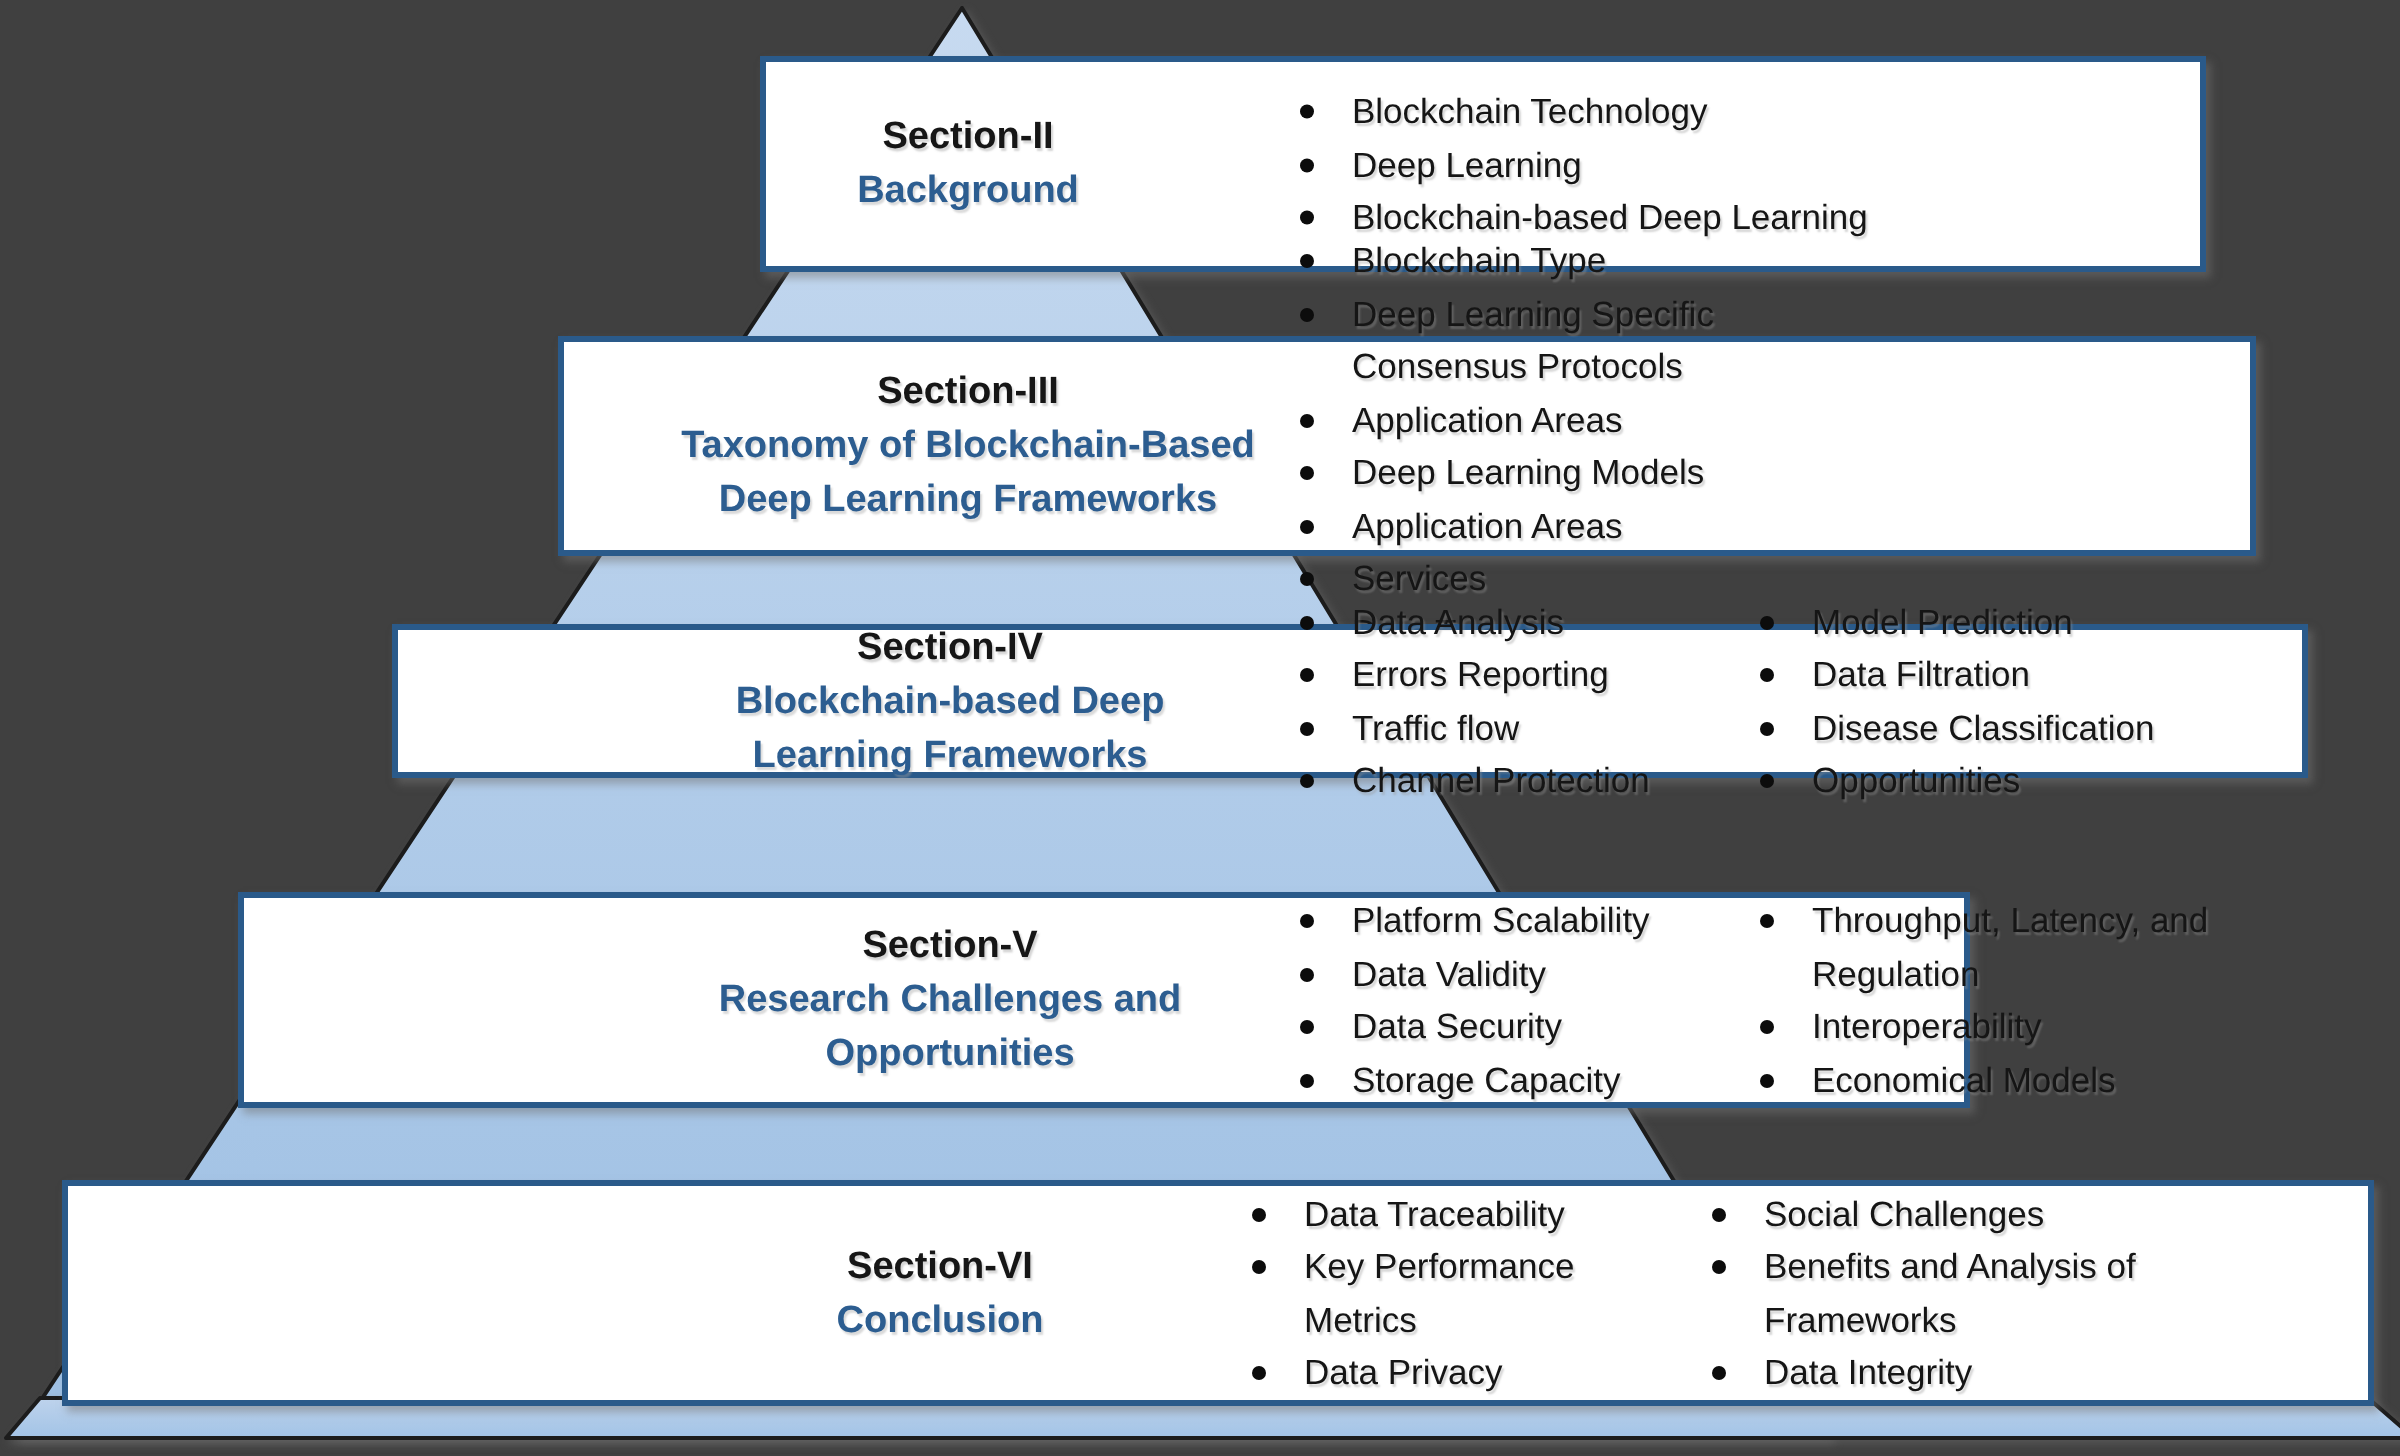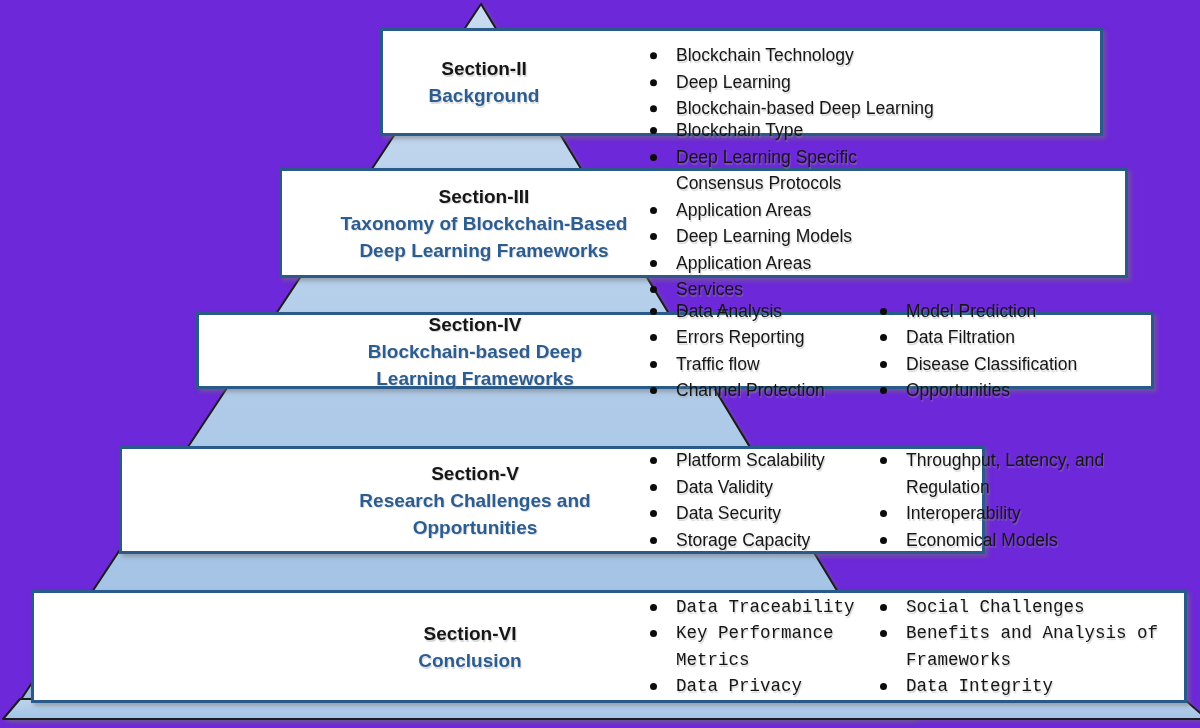--- a/index.html
+++ b/index.html
@@ -1,19 +1,19 @@
 <!DOCTYPE html>
 <html><head>
 <meta charset="utf-8">
 <style>
   html,body{margin:0;padding:0;background:#ffffff;}
   .stage{
     position:relative;
     width:1200px;height:728px;
-    background:#6d28d9;
+    background:#404040;
     font-family:"Liberation Sans","DejaVu Sans",sans-serif;
     overflow:hidden;
   }
   .pyr-svg{position:absolute;left:0;top:0;width:1200px;height:728px;}
   .pyr-shape{filter:drop-shadow(2px 2px 2px rgba(110,110,110,.45));}
 
   .sec{
     position:absolute;
     background:#ffffff;
     border:3px solid #2a5a8a;
@@ -78,21 +78,21 @@
   .s4 .sec-name{max-width:252px;}
   .s4 .bullets{left:447px;}
 
   .s5{left:119px;top:446px;width:866px;height:108px;}
   .s5 .title{left:353px;}
   .s5 .sec-name{max-width:262px;}
   .s5 .bullets{left:524px;}
 
   .s6{left:31px;top:590px;width:1156px;height:113px;}
   .s6 .title{left:436px;}
-  .s6 .bullets{left:612px;font-family:Liberation Mono, monospace;}
+  .s6 .bullets{left:588px;}
   .s6 .col1 li{max-width:180px;}
 </style>
 </head>
 <body>
 
 <div class="stage">
 
   <svg class="pyr-svg" viewBox="0 0 1200 728" aria-hidden="true">
     <defs>
       <linearGradient id="pyrGrad" x1="0" y1="0" x2="0" y2="1">

